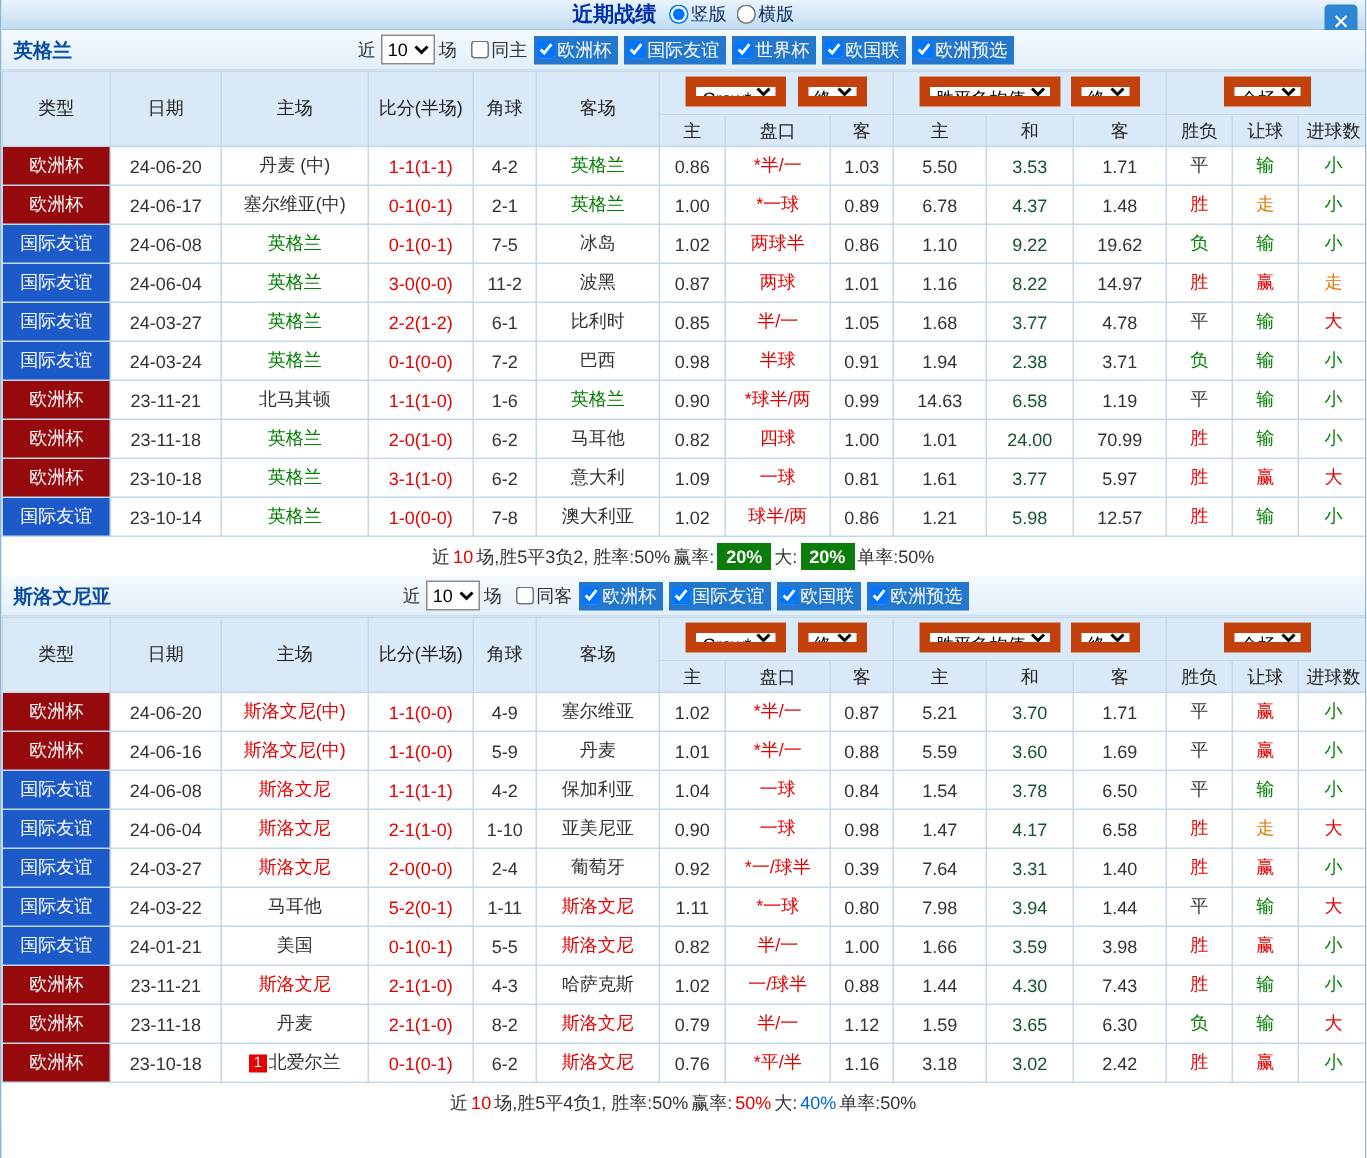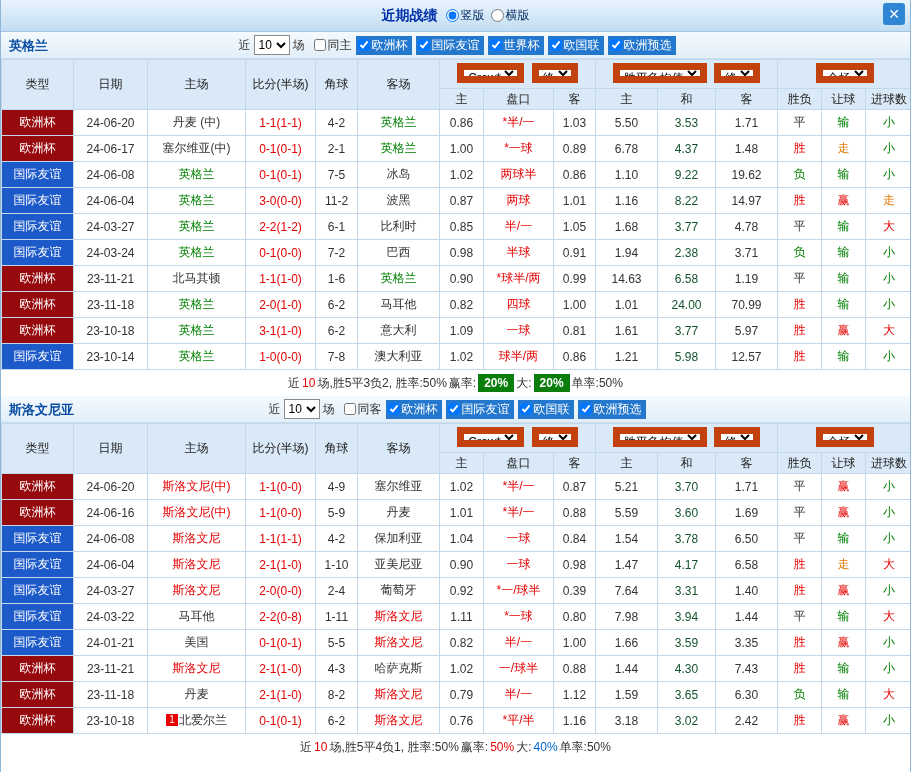--- a/index.html
+++ b/index.html
@@ -5,21 +5,21 @@
   * { box-sizing: border-box; margin: 0; padding: 0; }
   html,body { width: 911px; }
   body {
     font-family: "Liberation Sans", "DejaVu Sans", sans-serif;
     font-size: 12px; color: #333; background: #fff;
   }
   .page { width: 911px; height: 772px; border-left: 1px solid #8fb6d8; border-right: 1px solid #8fb6d8; overflow: hidden; }
 
   
   .topbar {
-    height: 32px; position: relative;
+    height: 20px; position: relative;
     background: linear-gradient(#e9f4fd, #c2ddf2);
     border-bottom: 1px solid #a5c6e2;
     display: flex; align-items: center; justify-content: center;
   }
   .topbar-title { color: #0030a8; font-weight: bold; font-size: 14px; margin-right: 2px; }
   .radio { display: inline-flex; align-items: center; color: #0b2f66; margin-left: 6px; cursor: pointer; }
   .radio input { width: 13px; height: 13px; margin-right: 2px; }
   .close-btn {
     position: absolute; right: 5px; top: 3px; width: 22px; height: 22px;
     background: #2e86d5; color: #fff; border-radius: 3px;
@@ -526,21 +526,21 @@
             <td class="c-blue">3.31</td>
             <td class="c-black">1.40</td>
             <td class="c-red">胜</td>
             <td class="c-red">赢</td>
             <td class="c-green">小</td>
           </tr>
           <tr>
             <td class="comp" style="background: rgb(29, 90, 201);">国际友谊</td>
             <td class="c-black">24-03-22</td>
             <td class="c-black">马耳他</td>
-            <td class="c-red">2-2(0-8)</td>
+            <td class="c-red">5-2(0-1)</td>
             <td class="c-black">1-11</td>
             <td class="c-red">斯洛文尼</td>
             <td class="c-black">1.11</td>
             <td class="c-red">*一球</td>
             <td class="c-black">0.80</td>
             <td class="c-black">7.98</td>
             <td class="c-blue">3.94</td>
             <td class="c-black">1.44</td>
             <td class="c-black">平</td>
             <td class="c-green">输</td>
@@ -551,21 +551,21 @@
             <td class="c-black">24-01-21</td>
             <td class="c-black">美国</td>
             <td class="c-red">0-1(0-1)</td>
             <td class="c-black">5-5</td>
             <td class="c-red">斯洛文尼</td>
             <td class="c-black">0.82</td>
             <td class="c-red">半/一</td>
             <td class="c-black">1.00</td>
             <td class="c-black">1.66</td>
             <td class="c-blue">3.59</td>
-            <td class="c-black">3.35</td>
+            <td class="c-black">3.98</td>
             <td class="c-red">胜</td>
             <td class="c-red">赢</td>
             <td class="c-green">小</td>
           </tr>
           <tr>
             <td class="comp" style="background: rgb(150, 9, 13);">欧洲杯</td>
             <td class="c-black">23-11-21</td>
             <td class="c-red">斯洛文尼</td>
             <td class="c-red">2-1(1-0)</td>
             <td class="c-black">4-3</td>

